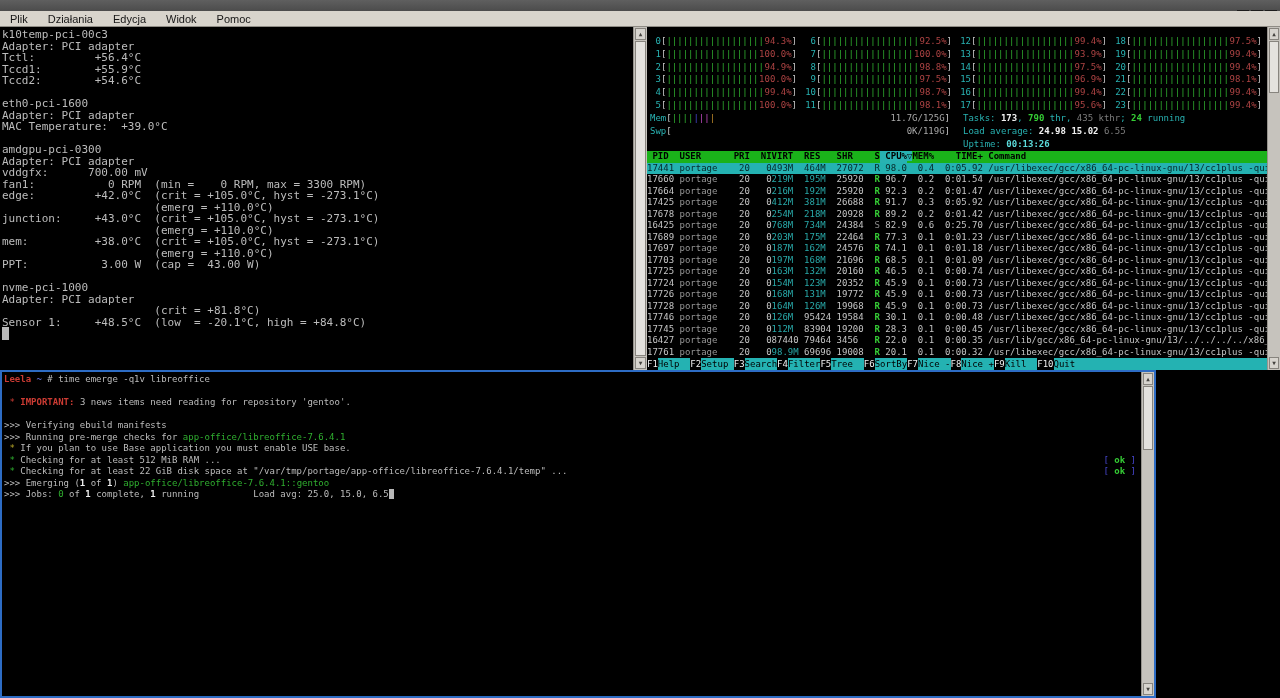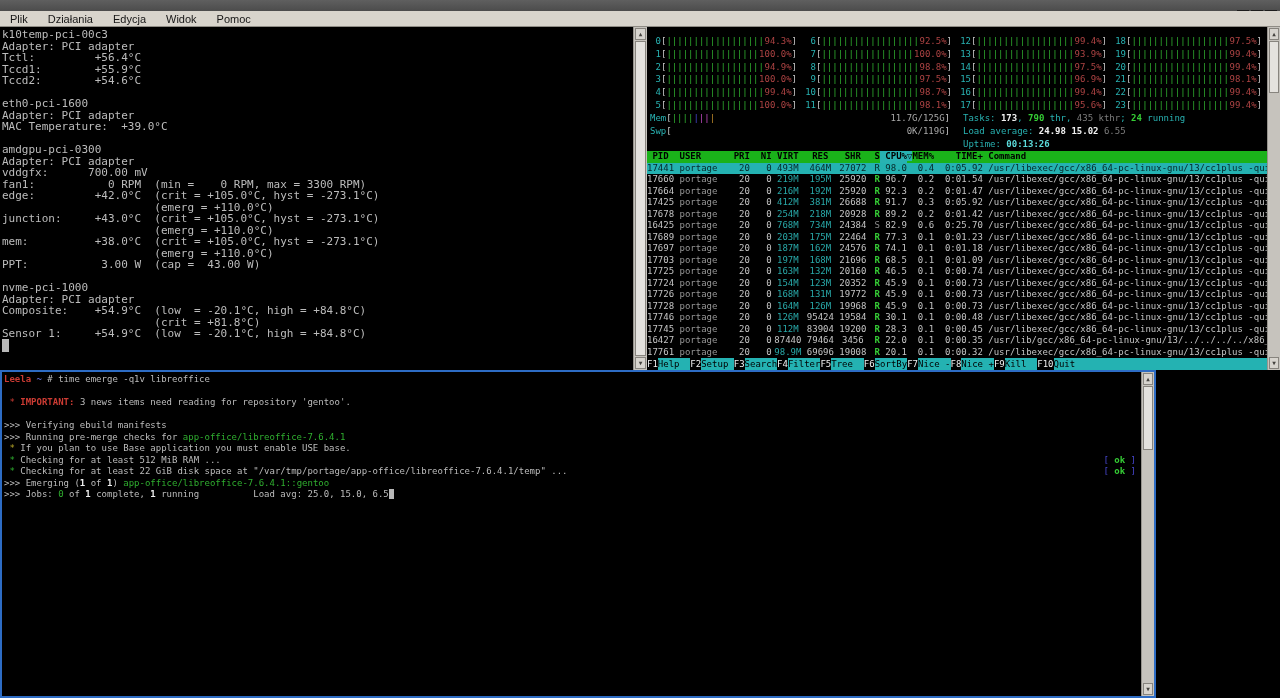--- a/index.html
+++ b/index.html
@@ -73,21 +73,21 @@
   .statline{height:12.8px;line-height:12.8px;white-space:pre}
 
   .ptable{position:absolute;left:0;top:124px;width:100%}
   .prow{display:flex;height:11.5px;line-height:11.5px;white-space:pre;color:#c4c4c4;width:100%}
   .phead{background:#1ab21a;color:#000;font-weight:bold}
   .hsort{background:#28b2b2}
   .harr{background:#28b2b2}
   .c-pid{width:5ch;text-align:center;flex:0 0 auto}
   .c-user{width:10ch;padding-left:1ch;flex:0 0 auto}
   .c-pri,.c-ni{width:4ch;text-align:right;flex:0 0 auto}
-  .c-virt,.c-res,.c-shr{width:6ch;text-align:center;flex:0 0 auto}
+  .c-virt,.c-res,.c-shr{width:6ch;text-align:left;flex:0 0 auto}
   .c-s{width:2ch;text-align:right;flex:0 0 auto}
   .c-cpu,.c-mem{width:5ch;text-align:right;flex:0 0 auto}
   .c-time{width:9ch;text-align:right;flex:0 0 auto}
   .c-cmd{flex:1 1 auto;padding-left:1ch;overflow:hidden}
   .vdim{color:#979797}.vteal{color:#28a8a8}.vrun{color:#35cc35;font-weight:bold}.vslp{color:#8a8a8a}
   .prow.sel{background:#24b2b2}
   .prow.sel span,.prow.sel{color:#06282a !important;font-weight:normal}
 
   .fbar{position:absolute;left:0;top:331px;width:100%;height:12px;display:flex;
     line-height:12px;white-space:pre;font-size:9px}
@@ -137,23 +137,22 @@
     <div class="tline">edge:         +42.0°C  (crit = +105.0°C, hyst = -273.1°C)</div>
     <div class="tline">                       (emerg = +110.0°C)</div>
     <div class="tline">junction:     +43.0°C  (crit = +105.0°C, hyst = -273.1°C)</div>
     <div class="tline">                       (emerg = +110.0°C)</div>
     <div class="tline">mem:          +38.0°C  (crit = +105.0°C, hyst = -273.1°C)</div>
     <div class="tline">                       (emerg = +110.0°C)</div>
     <div class="tline">PPT:           3.00 W  (cap =  43.00 W)</div>
     <div class="tline"> </div>
     <div class="tline">nvme-pci-1000</div>
     <div class="tline">Adapter: PCI adapter</div>
-    <div class="tline">Composite:    +54.9°C  (low  = -20.1°C, high = +84.8°C)</div>
     <div class="tline">                       (crit = +81.8°C)</div>
-    <div class="tline">Sensor 1:     +54.9°C  (low  = -20.1°C, high = +84.8°C)</div>
+    <div class="tline">Sensor 1:     +48.5°C  (low  = -20.1°C, high = +84.8°C)</div>
     <div class="tline"><span class="k-X"> </span></div>
   </div>
 
 <div class="sbar" id="sbLeft">
   <div class="sbtn up">▲</div>
   <div class="sthumb" style="top:14px;bottom:14px"></div>
   <div class="sbtn down">▼</div>
 </div>
 
 <div class="pane" id="htopPane">

